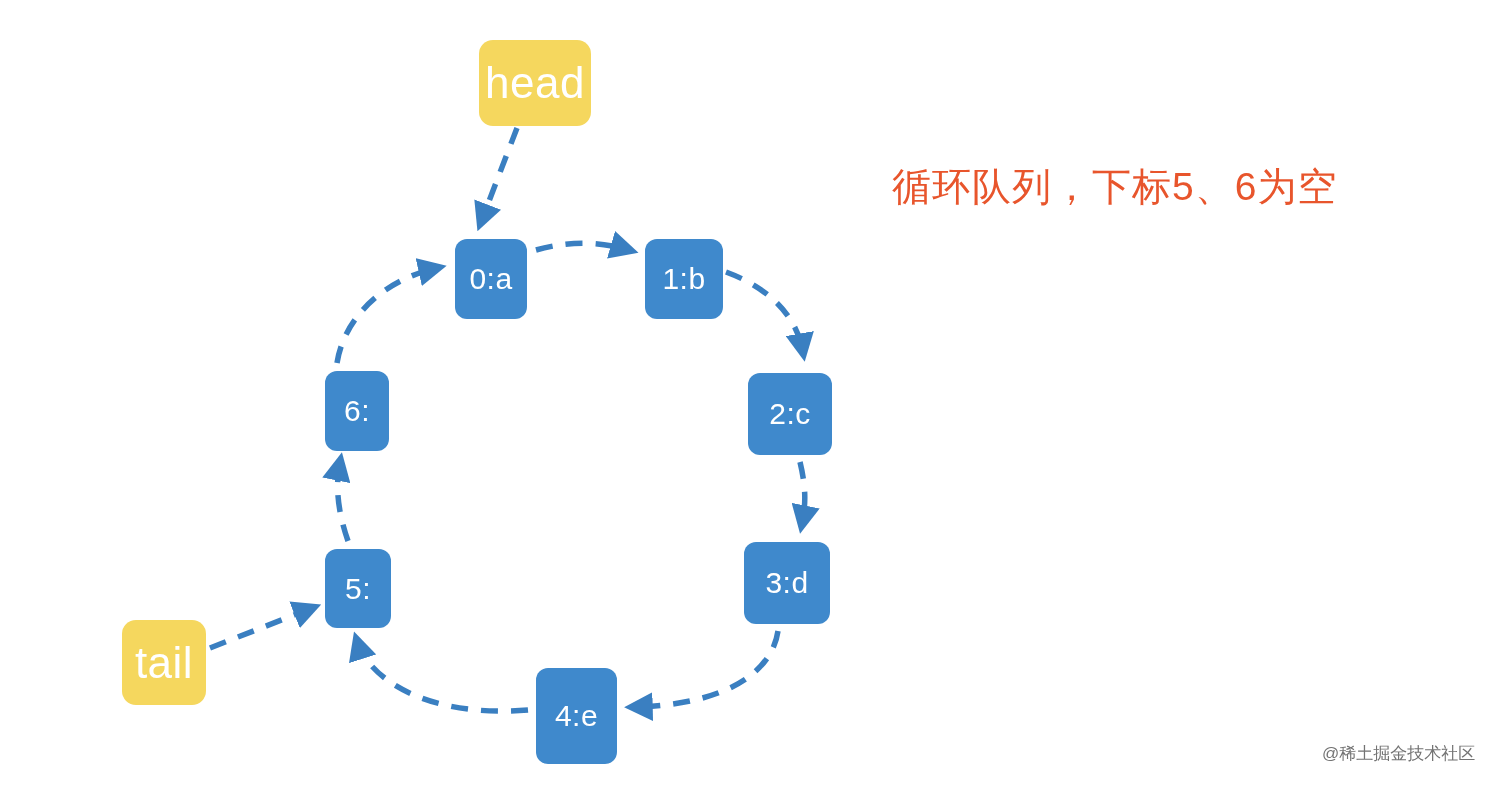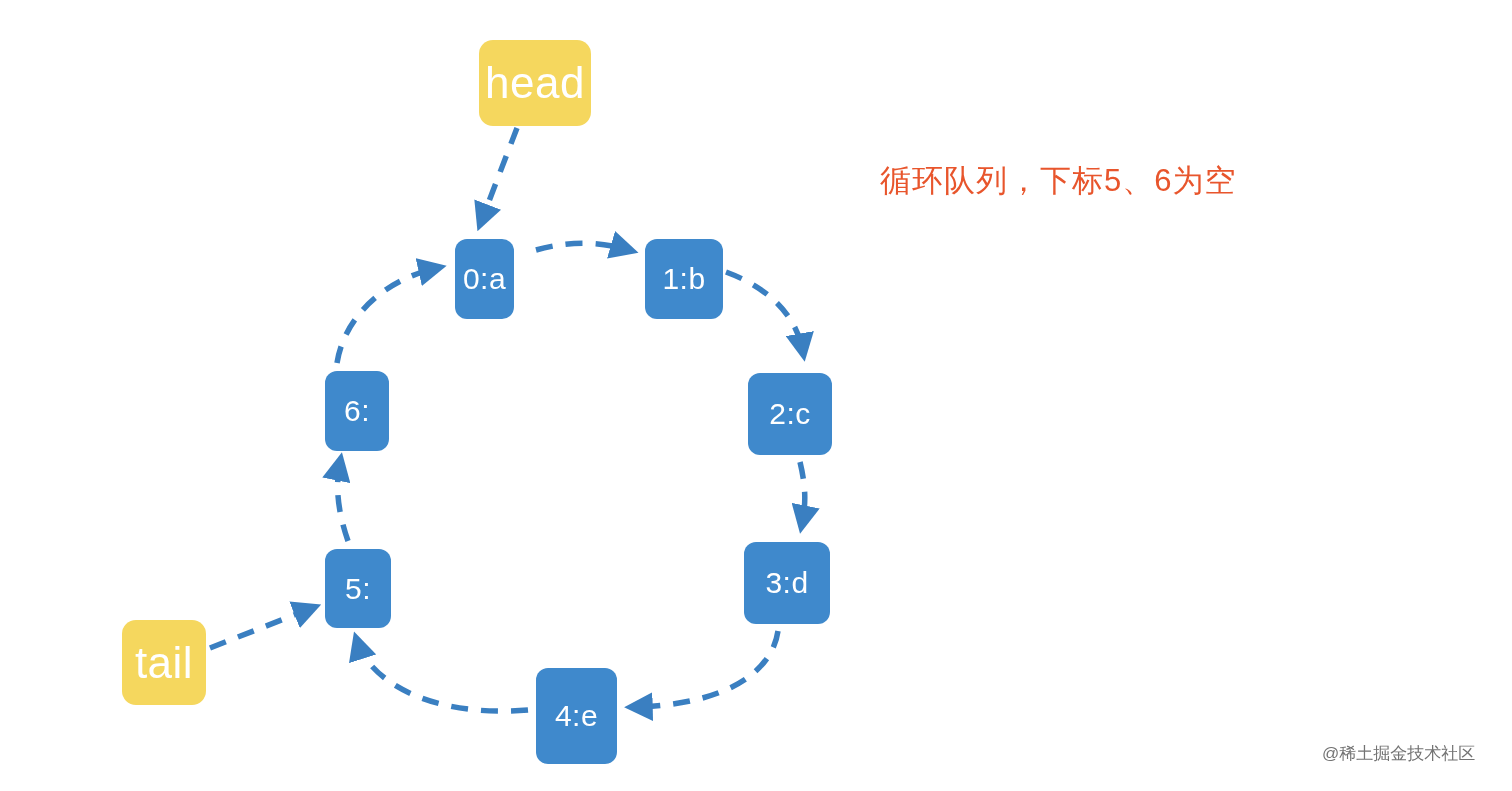--- a/index.html
+++ b/index.html
@@ -42,23 +42,24 @@
     font-size: 30px;
   }
   .node-ptr {
     background: #f5d75e;
     border-radius: 14px;
     font-size: 44px;
   }
   .annotation {
     position: absolute;
     color: #e8552c;
-    font-size: 31px;
+    font-size: 39px;
     white-space: nowrap;
     letter-spacing: 1px;
+    margin-left: 12px;
   }
   .watermark {
     position: absolute;
     color: #737373;
     font-size: 17px;
     white-space: nowrap;
   }
 </style>
 </head>
 <body>
@@ -86,21 +87,21 @@
   </svg>
 
   <div class="node node-ptr" style="left:479px; top:40px; width:112px; height:86px;">
     <span>head</span>
   </div>
 
   <div class="node node-ptr" style="left:122px; top:620px; width:84px; height:85px;">
     <span>tail</span>
   </div>
 
-  <div class="node node-ring" style="left:455px; top:239px; width:59px; height:80px;">
+  <div class="node node-ring" style="left:455px; top:239px; width:72px; height:80px;">
     <span>0:a</span>
   </div>
 
   <div class="node node-ring" style="left:645px; top:239px; width:78px; height:80px;">
     <span>1:b</span>
   </div>
 
   <div class="node node-ring" style="left:748px; top:373px; width:84px; height:82px;">
     <span>2:c</span>
   </div>

